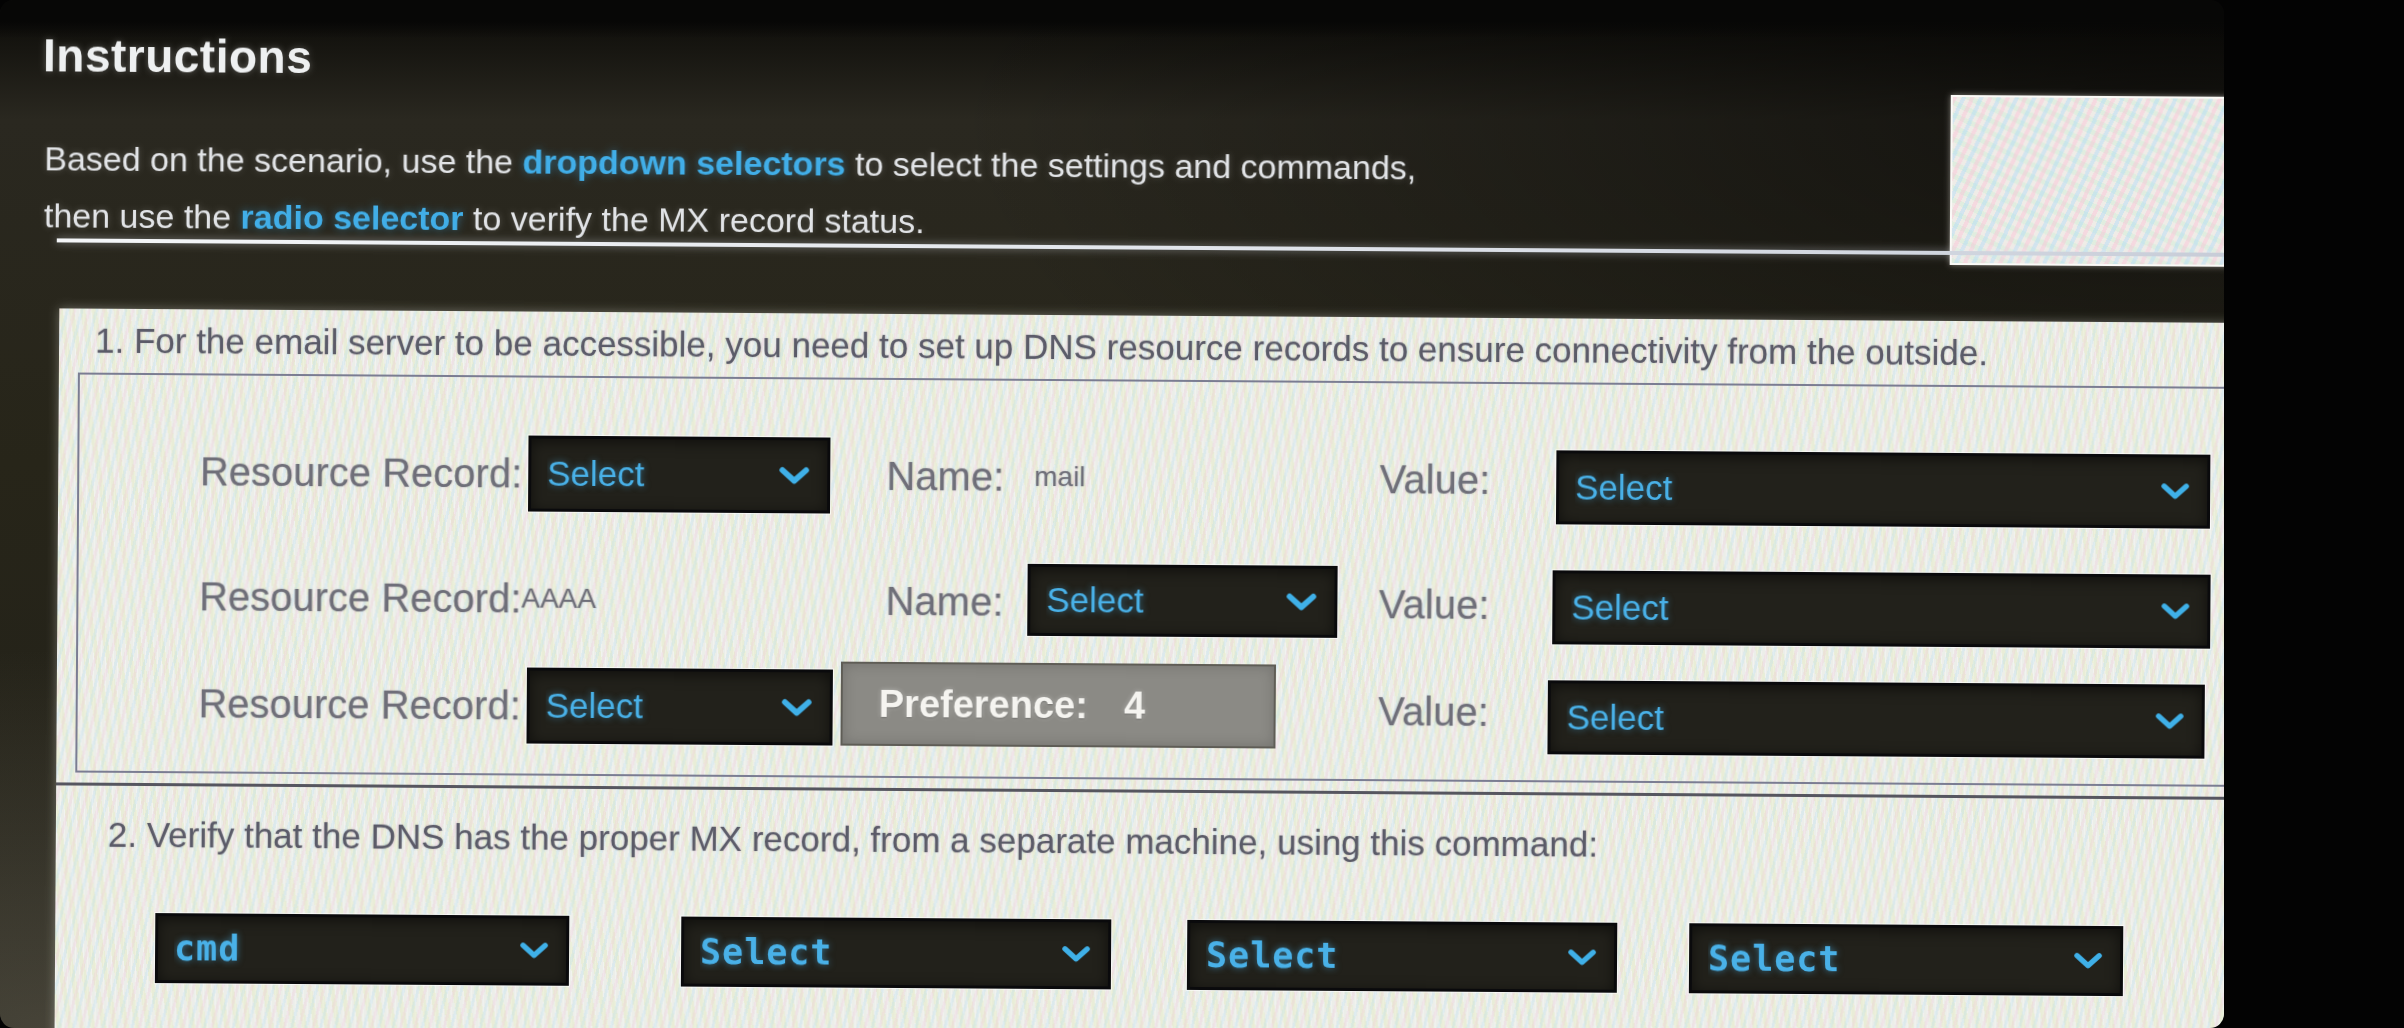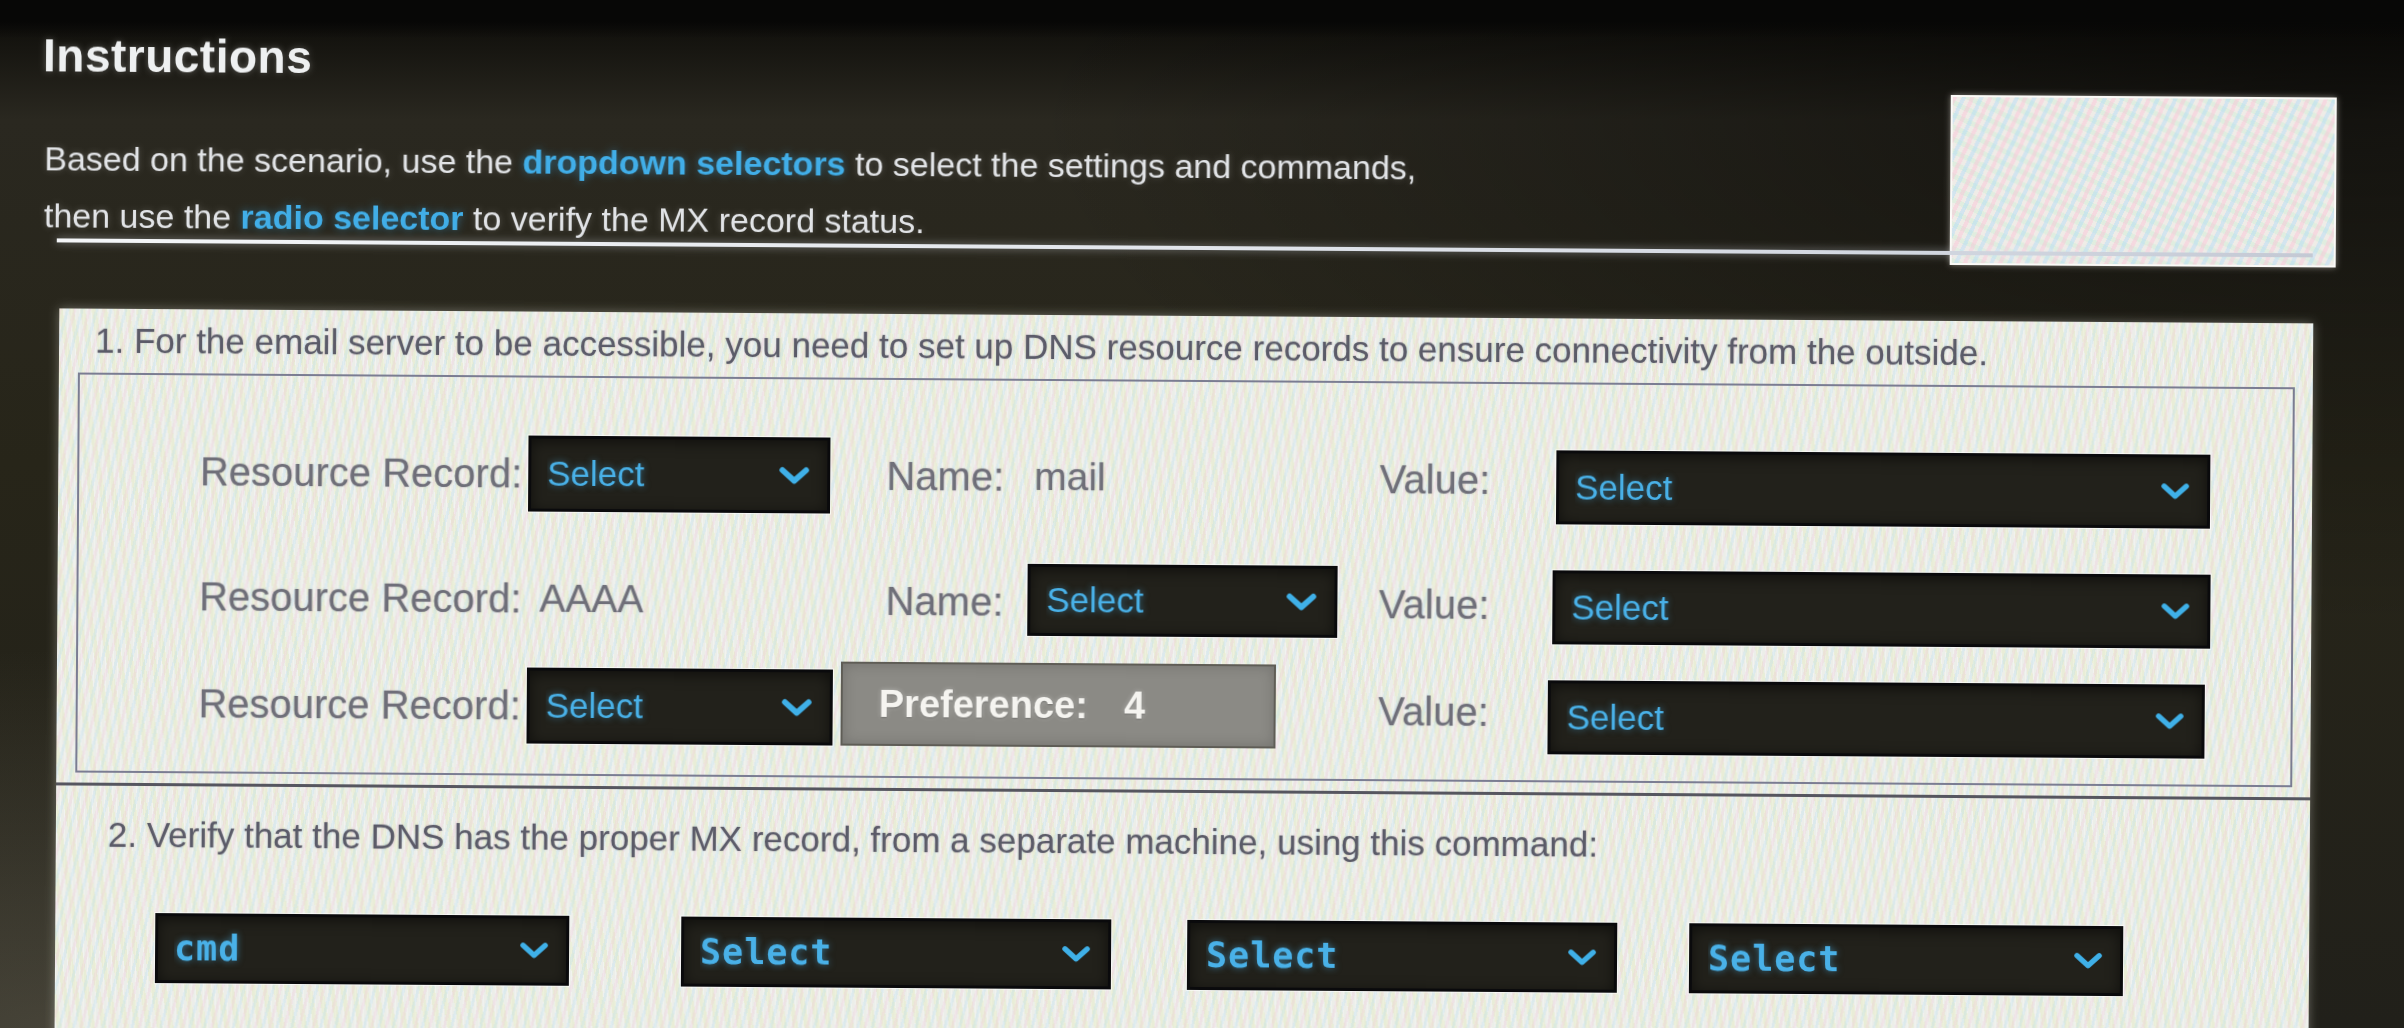--- a/index.html
+++ b/index.html
@@ -1,23 +1,24 @@
 <!DOCTYPE html>
 <html><head>
 <meta charset="utf-8">
 <style>
   html,body{margin:0;padding:0;background:#030303;}
   .viewport{
-    position:relative;width:2404px;height:1028px;overflow:hidden;
+    position:relative;width:2224px;height:1028px;overflow:hidden;
     background:
       radial-gradient(ellipse at 2% 100%, rgba(130,124,104,.38), rgba(0,0,0,0) 26%),
       radial-gradient(ellipse at 98% 10%, rgba(0,0,0,.55), rgba(0,0,0,0) 40%),
       linear-gradient(180deg,#0b0b0a 0px,#12110d 30px,#2a2820 120px,#272519 45%,#21201a 100%),
       #1d1c16;
     font-family:"Liberation Sans","DejaVu Sans",sans-serif;
+    border-radius:14px;
   }
   .viewport::before{ 
     content:"";position:absolute;left:0;top:0;width:100%;height:38px;
     background:linear-gradient(180deg,#070706 55%,rgba(7,7,6,0) 100%);z-index:5;
   }
   .stage{
     position:absolute;left:0;top:0;width:2404px;height:1028px;
     transform:rotate(.38deg);transform-origin:50% 50%;
     filter:blur(.35px);
   }
@@ -63,21 +64,21 @@
   .fieldset{
     position:absolute;left:19px;top:64px;width:2213px;height:396px;
     border:2px solid #7b7d92;
   }
   .lbl{
     position:absolute;font-size:40px;line-height:48px;color:#6f6f79;
     white-space:nowrap;text-shadow:0 0 2px rgba(110,110,125,.4);
   }
   .lbl.r{text-align:right;}
   .stat{
-    position:absolute;font-size:39px;line-height:48px;color:#6f6f79;
+    position:absolute;font-size:28px;line-height:48px;color:#6f6f79;
     white-space:nowrap;text-shadow:0 0 2px rgba(110,110,125,.4);
   }
   
   .dd{
     position:absolute;box-sizing:border-box;
     background:#22211b;border:3px solid #0a0a0c;
     box-shadow:0 0 0 1px rgba(255,255,255,.6), inset 0 3px 14px rgba(0,0,0,.55);
     display:flex;align-items:center;padding:0 18px 0 16px;cursor:pointer;
   }
   .dd .txt{
@@ -137,21 +138,21 @@
       <div class="dd" style="left:1498px;top:132px;width:654px;height:74px;">
         <span class="txt">Select</span>
         <span class="chev">
             <svg width="28" height="18" viewBox="0 0 24 14">
               <path d="M2.5 2.5 L12 11 L21.5 2.5" fill="none" stroke="#3fb0e8" stroke-width="4.6" stroke-linecap="round" stroke-linejoin="round"></path>
             </svg>
           </span>
       </div>
 
       <div class="lbl r" style="left:40px;top:263px;width:424px;">Resource Record:</div>
-      <div class="stat" style="left:482px;top:263px;">AAAA</div>
+      <div class="stat" style="left:464px;top:263px;">AAAA</div>
       <div class="lbl r" style="left:766px;top:263px;width:180px;">Name:</div>
       <div class="dd" style="left:970px;top:249px;width:310px;height:72px;">
         <span class="txt">Select</span>
         <span class="chev">
             <svg width="30" height="19" viewBox="0 0 24 14">
               <path d="M2.5 2.5 L12 11 L21.5 2.5" fill="none" stroke="#3fb0e8" stroke-width="4.6" stroke-linecap="round" stroke-linejoin="round"></path>
             </svg>
           </span>
       </div>
       <div class="lbl r" style="left:1252px;top:263px;width:180px;">Value:</div>

